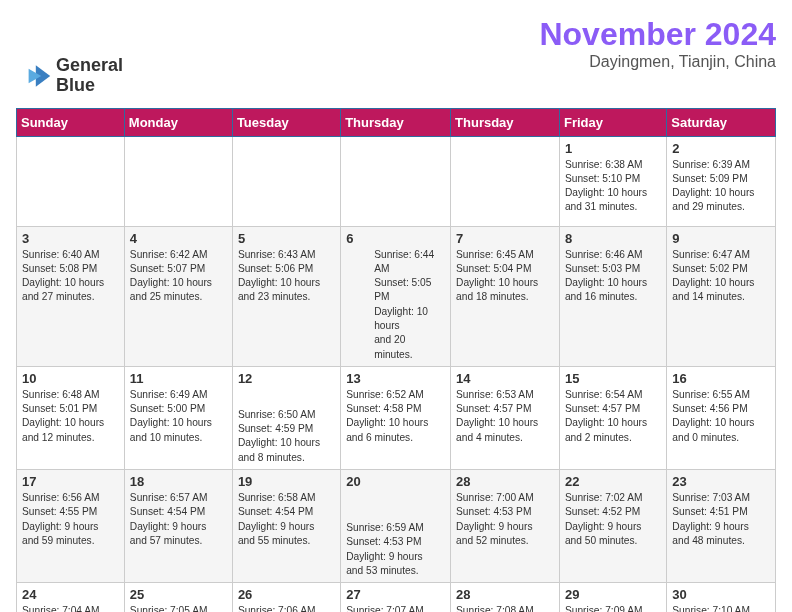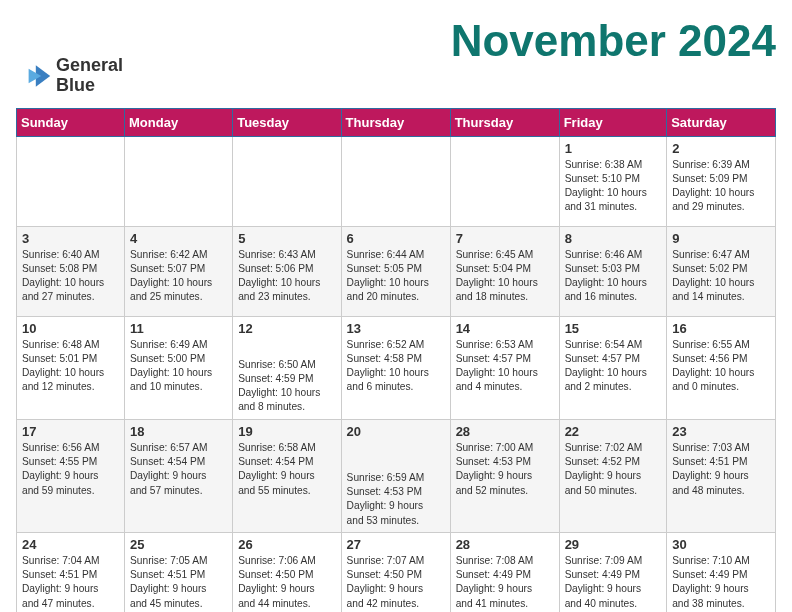--- a/index.html
+++ b/index.html
@@ -35,23 +35,23 @@
       display: block;
     }
     .logo-icon {
       width: 36px;
       height: 36px;
     }
     .title-block {
       text-align: right;
     }
     .month-title {
-      font-size: 44px;
+      font-size: 32px;
       font-weight: bold;
-      color: #0f766e;
+      color: #8b5cf6;
     }
     .location {
       font-size: 16px;
       color: #555;
     }
     .calendar {
       width: 100%;
       border-collapse: collapse;
       border: 1px solid #ccc;
     }
@@ -104,20 +104,21 @@
         <polygon points="22,8 38,20 22,32" fill="#3a7fc1"></polygon>
         <polygon points="14,12 28,20 14,28" fill="#5aaae0"></polygon>
       </svg>
       <div class="logo-text">
         <span>General</span>
         <span>Blue</span>
       </div>
     </div>
     <div class="title-block">
       <div class="month-title">November 2024</div>
+      <div class="location">Dayingmen, Tianjin, China</div>
     </div>
   </div>
 
   <table class="calendar">
     <thead>
       <tr id="weekday-header">
           <th>Sunday</th>
           <th>Monday</th>
           <th>Tuesday</th>
           <th>Thursday</th>
@@ -165,21 +166,21 @@
           </td>
           <td>
             <span class="day-num">5</span>
             <div class="day-info" style="white-space: pre-line;">Sunrise: 6:43 AM
 Sunset: 5:06 PM
 Daylight: 10 hours
 and 23 minutes.</div>
           </td>
           <td>
             <span class="day-num">6</span>
-            <div class="day-info" style="white-space: pre-line;">Sunrise: 6:44 AM
+            <div class="day-info" style="white-space: pre-line; margin-left: 28px;">Sunrise: 6:44 AM
 Sunset: 5:05 PM
 Daylight: 10 hours
 and 20 minutes.</div>
           </td>
           <td>
             <span class="day-num">7</span>
             <div class="day-info" style="white-space: pre-line;">Sunrise: 6:45 AM
 Sunset: 5:04 PM
 Daylight: 10 hours
 and 18 minutes.</div>

